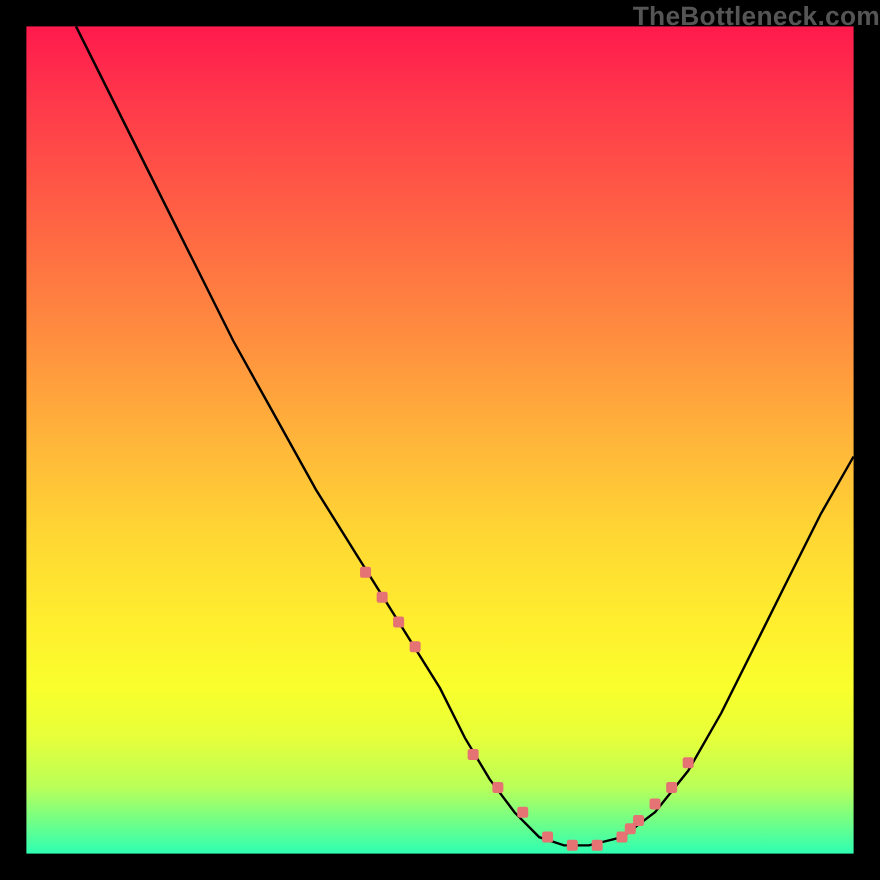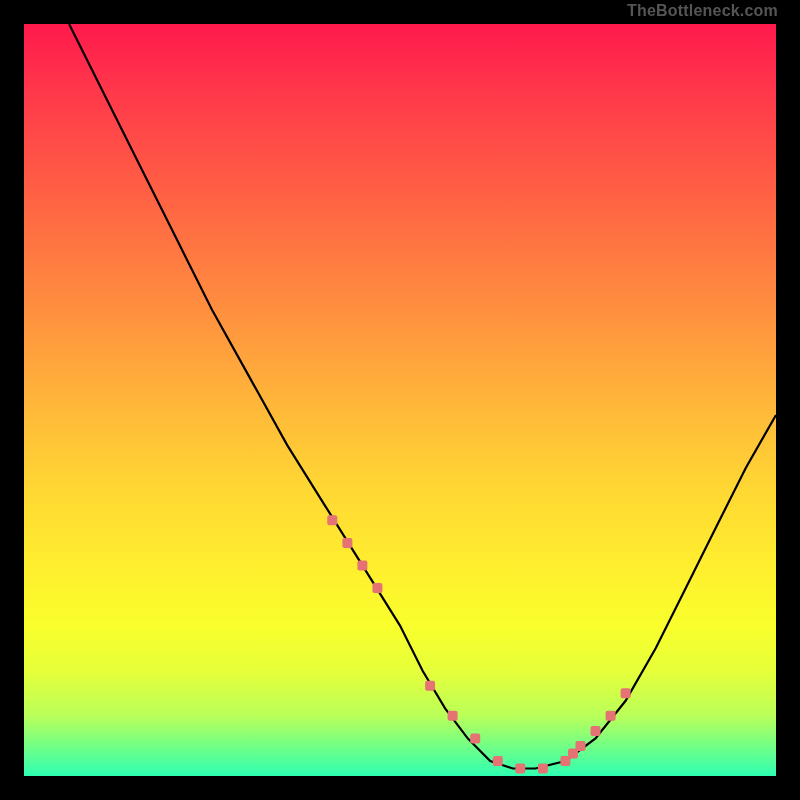--- a/index.html
+++ b/index.html
@@ -33,23 +33,23 @@
       #fff02e 73%,
       #f9ff2c 80%,
       #e6ff3a 86%,
       #b9ff59 92%,
       #73ff86 96%,
       #2effb2 100%);
   }
   .watermark {
     position: absolute;
     top: 2px;
-    right: 22px;
+    right: 0;
     color: #555;
-    font-size: 16px;
+    font-size: 24px;
     font-weight: 600;
     letter-spacing: 0.2px;
     user-select: none;
   }
   svg.curve {
     position: absolute;
     left: 0;
     top: 0;
     width: 752px;
     height: 752px;

